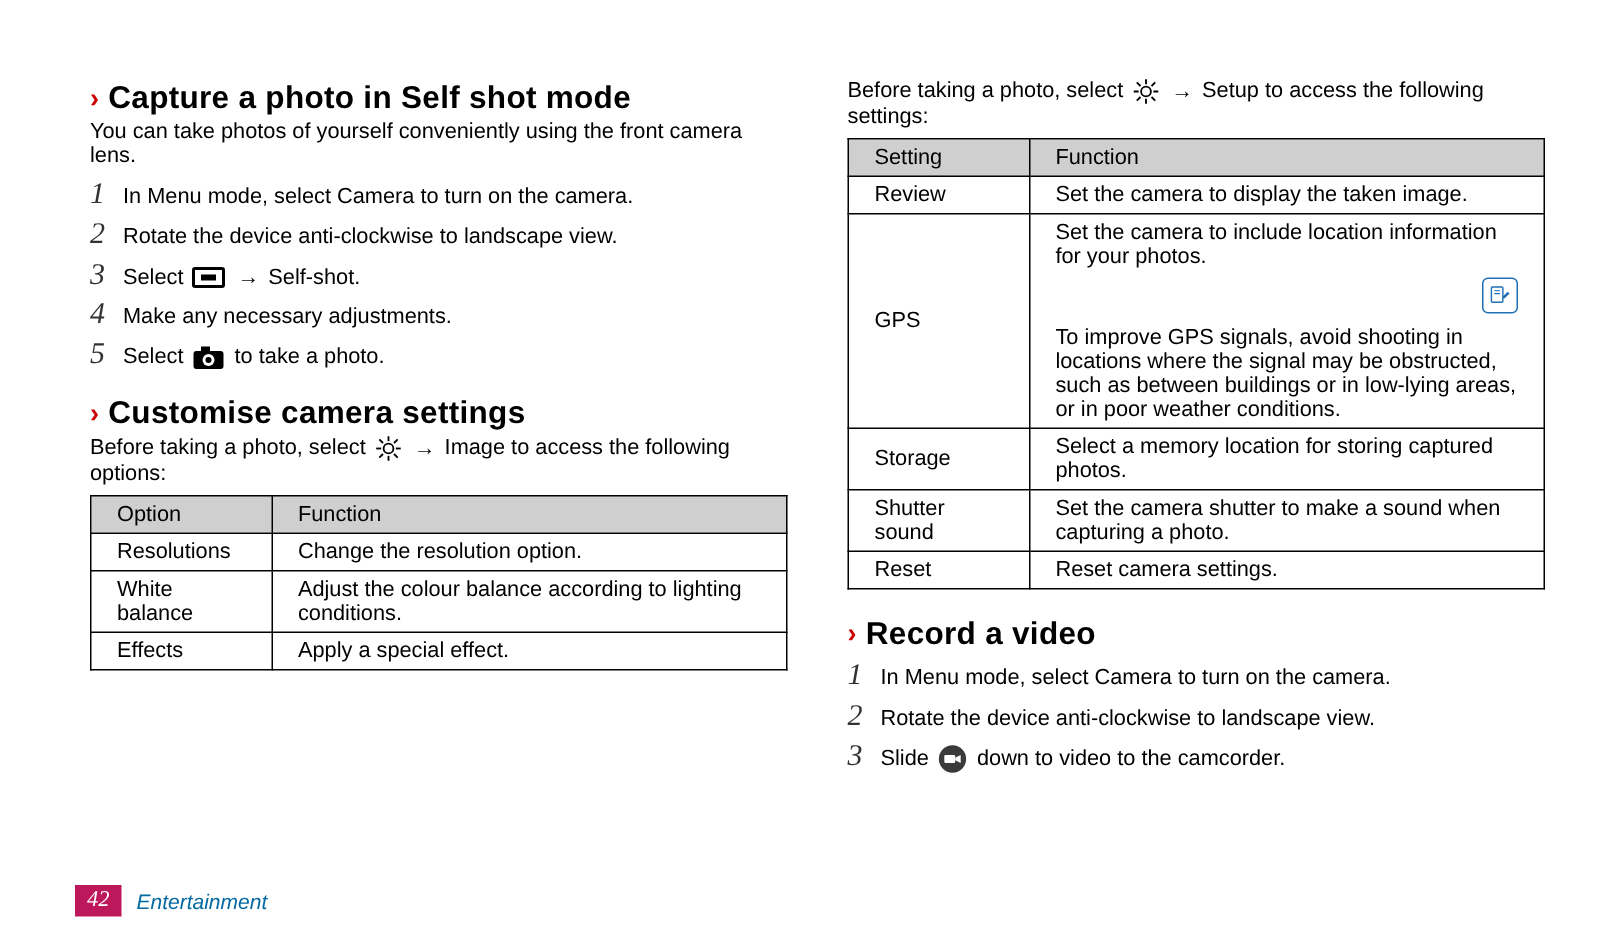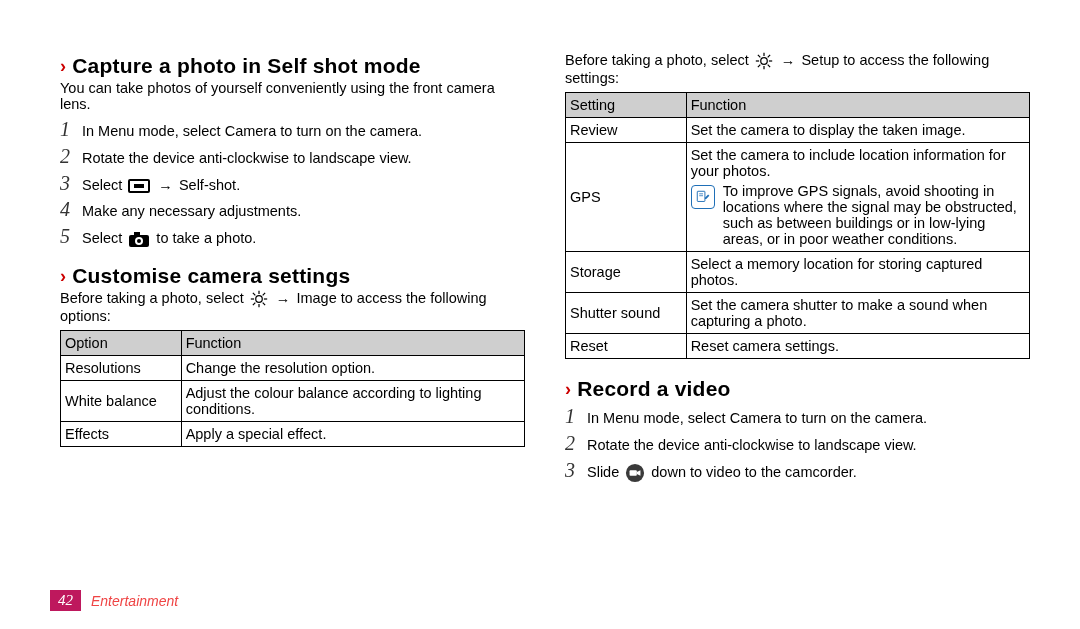--- a/index.html
+++ b/index.html
@@ -66,38 +66,39 @@
   }
   .b { font-weight: 400; }
   table.opt {
     border-collapse: collapse;
     width: 100%;
     margin: 6px 0 8px 0;
     font-size: 14.5px;
   }
   table.opt th, table.opt td {
     border: 1px solid #000;
-    padding: 4px 4px;
+    padding: 4px 17px;
     text-align: left;
     vertical-align: top;
     font-weight: 400;
   }
   table.opt th {
     background: #cfcfcf;
   }
   table.opt td.setting {
     width: 26%;
     vertical-align: middle;
   }
   .gps-func { font-size: 14.5px; }
   .note-row {
     display: flex;
-    align-items: flex-start;
+    align-items: flex-end;
     gap: 8px;
     margin-top: 4px;
+    flex-direction: column;
   }
   .note-badge {
     flex: 0 0 auto;
     width: 22px;
     height: 22px;
     border: 1.5px solid #1f6fb7;
     border-radius: 4px;
     color: #1f6fb7;
     display: inline-flex;
     align-items: center;
@@ -122,21 +123,21 @@
   .page-num {
     background: #be185d;
     color: #fff;
     font-style: italic;
     font-family: "Times New Roman", Georgia, serif;
     font-size: 15px;
     padding: 2px 8px;
   }
   .footer-chapter {
     font-style: italic;
-    color: #ef4444;
+    color: #0369a1;
     font-size: 14px;
   }
   .arrow { margin: 0 2px; }
 </style>
 </head>
 <body>
 
 <svg width="0" height="0" style="position:absolute">
   <defs>
     <g id="i-menu-rect">

